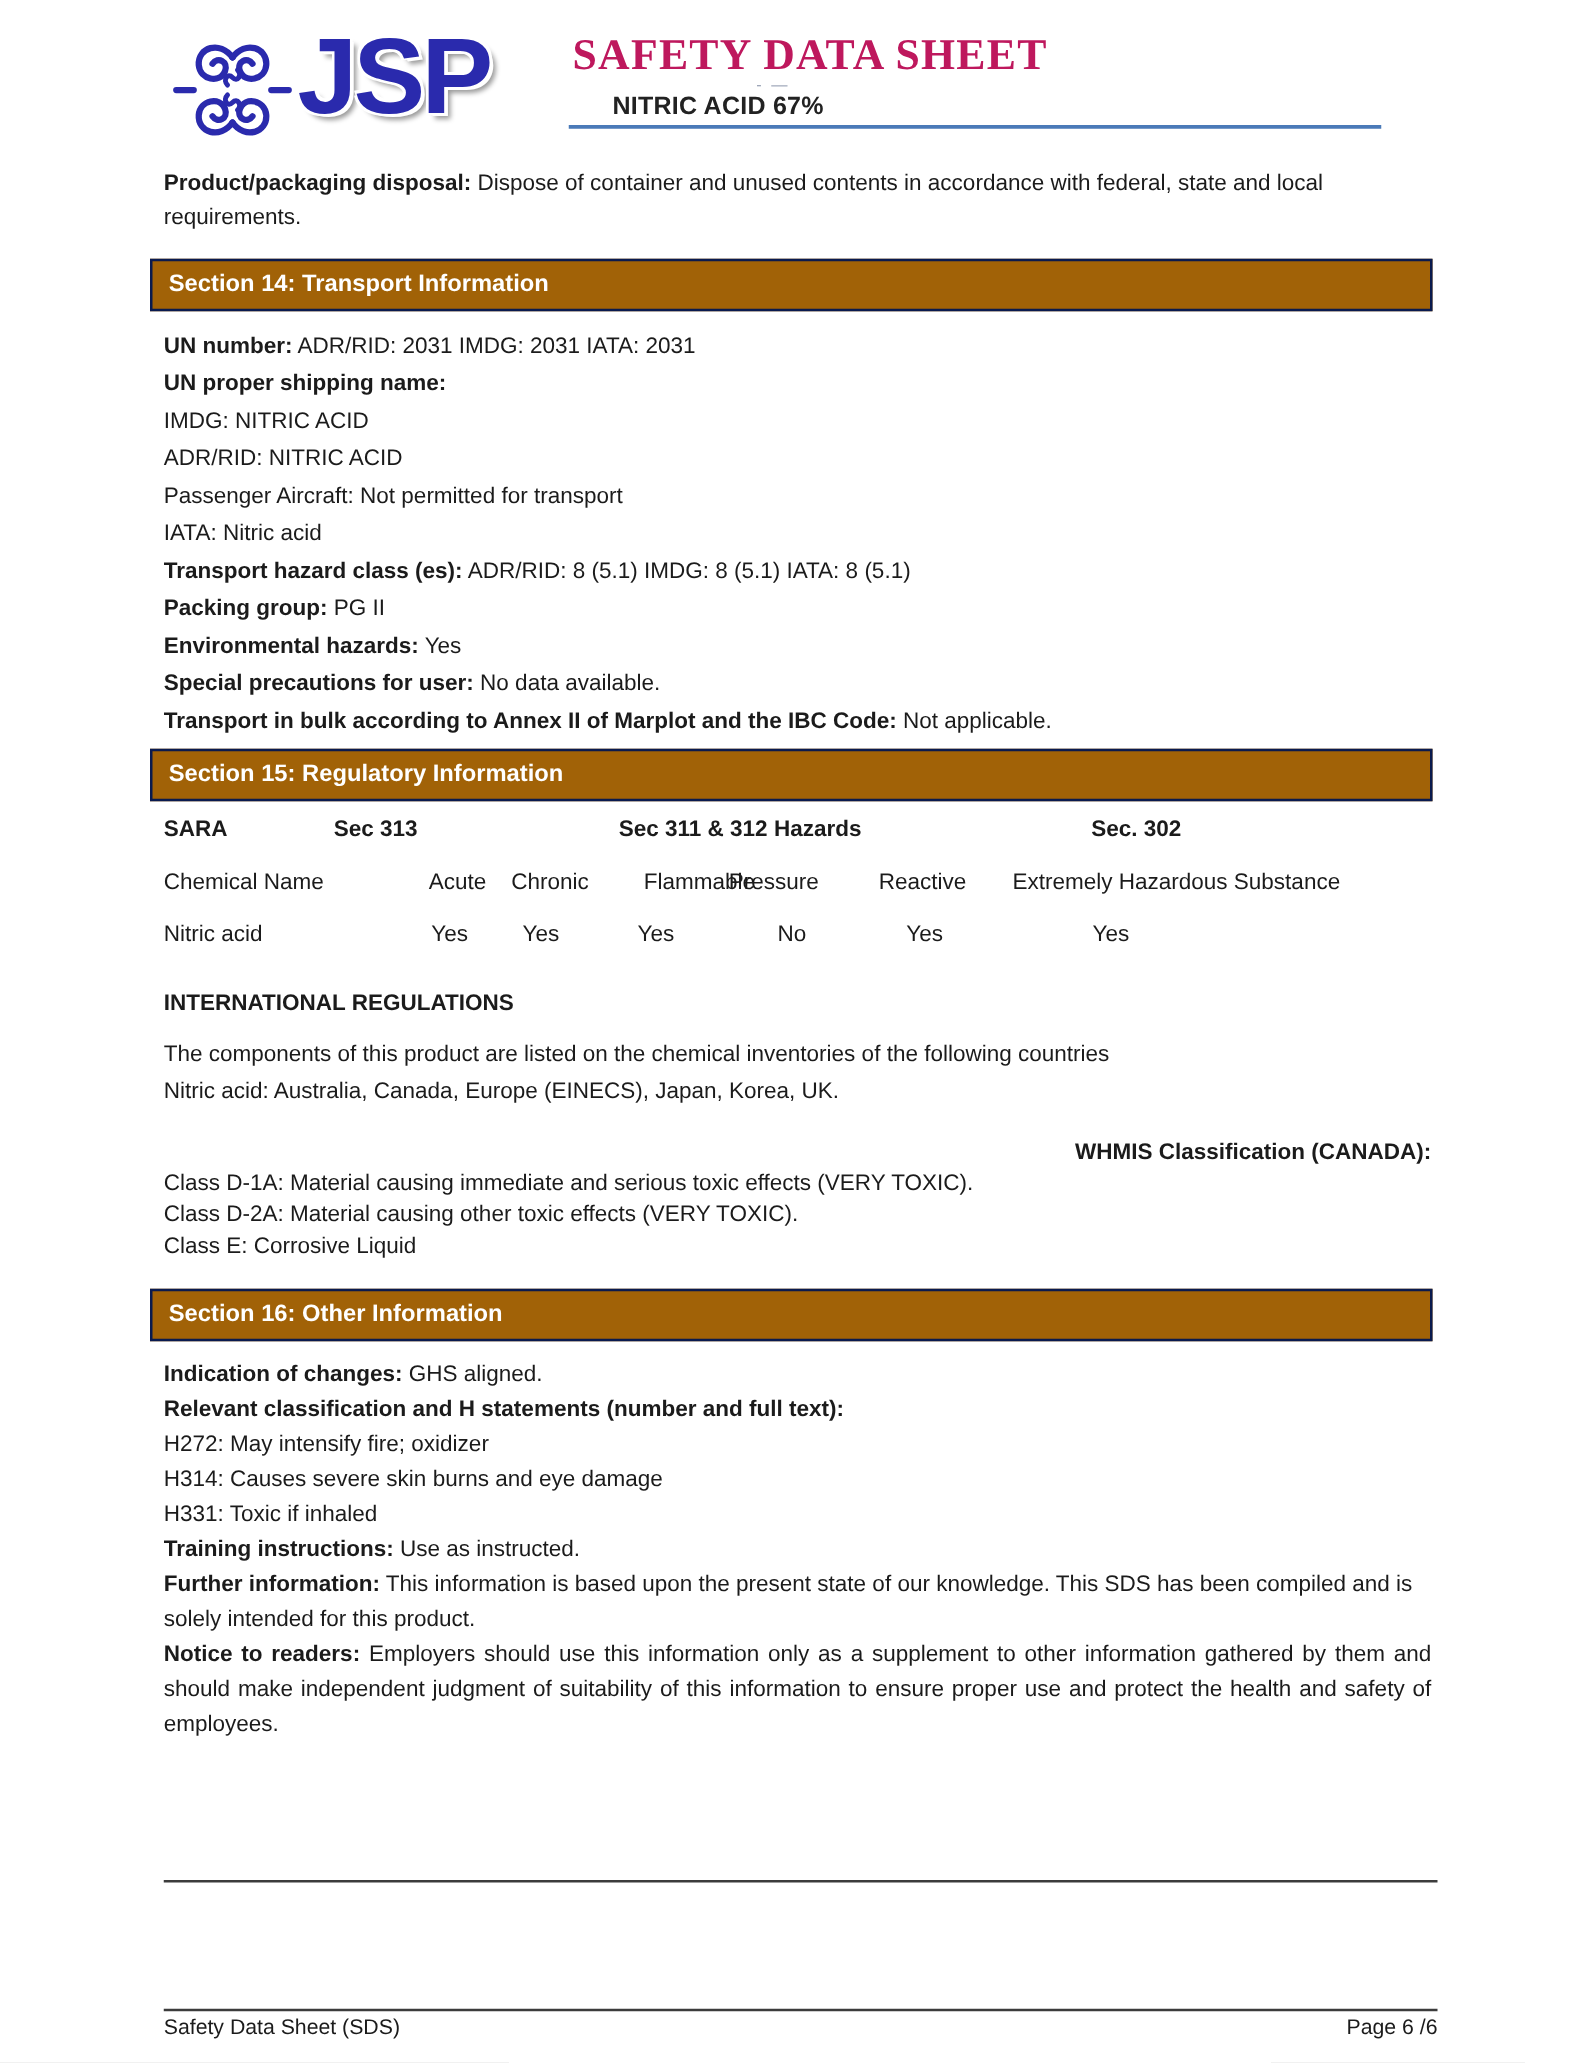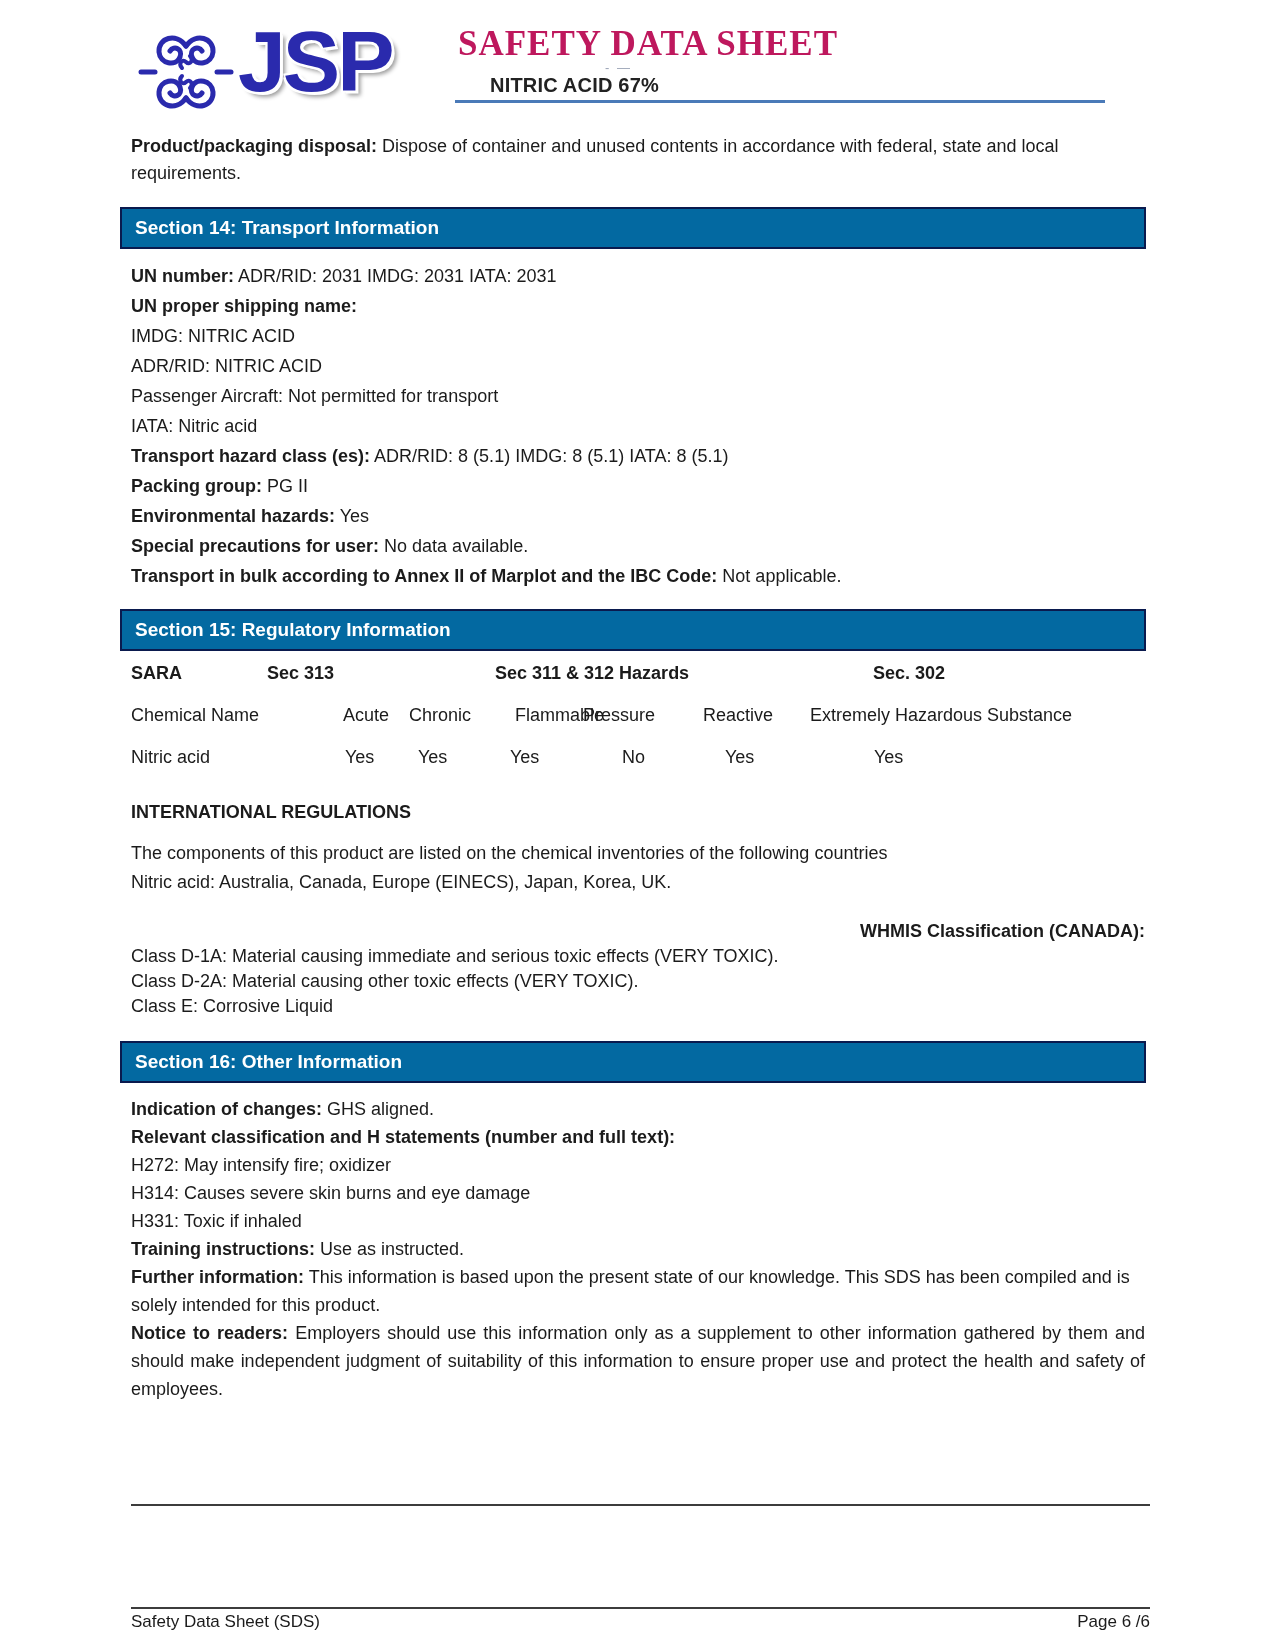--- a/index.html
+++ b/index.html
@@ -25,26 +25,26 @@
   .product-name{
     position:absolute; left:490px; top:74px;
     font-size:20px; font-weight:600; color:#222; letter-spacing:0.2px;
   }
   .header-underline{position:absolute; left:455px; top:100px; width:650px; height:3px; background:#4a7ab8;}
   
   .content{position:absolute; left:131px; top:133px; width:1014px;}
   .intro{font-size:18px; line-height:27px; margin:0 0 14px;}
   .bar{
     box-sizing:border-box; margin-left:-11px; width:1026px; height:42px;
-    background:#0369a1; border:2px solid #0a1a4e;
+    background:#a16207; border:2px solid #0a1a4e;
     display:flex; align-items:center; padding-left:13px;
     color:#ffffff; font-weight:bold; font-size:19px;
   }
   .bar14{margin-top:20px; margin-bottom:12px;}
-  .bar15{margin-top:18px; margin-bottom:12px;}
+  .bar15{margin-top:8px; margin-bottom:12px;}
   .bar16{margin-top:22px; margin-bottom:12px;}
   .line{font-size:18px; line-height:30px; margin:0;}
   .s16 .line{line-height:28px;}
   .just{text-align:justify;}
   
   .sara-row{position:relative; height:42px; font-size:18px;}
   .sara-row span{position:absolute; top:0; white-space:nowrap;}
   .intl-title{font-size:18px; font-weight:bold; margin:13px 0 0;}
   .intl-line{font-size:18px; line-height:29px; margin:0;}
   .intl-line.first{margin-top:16px;}

